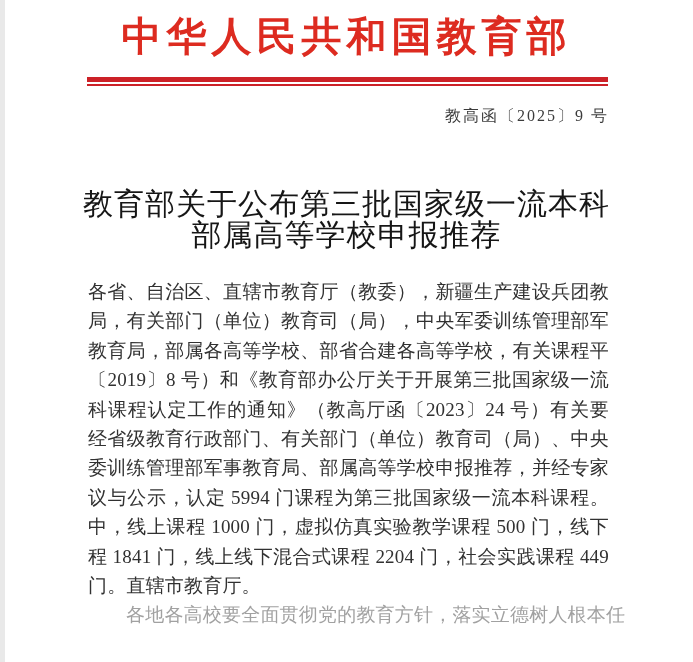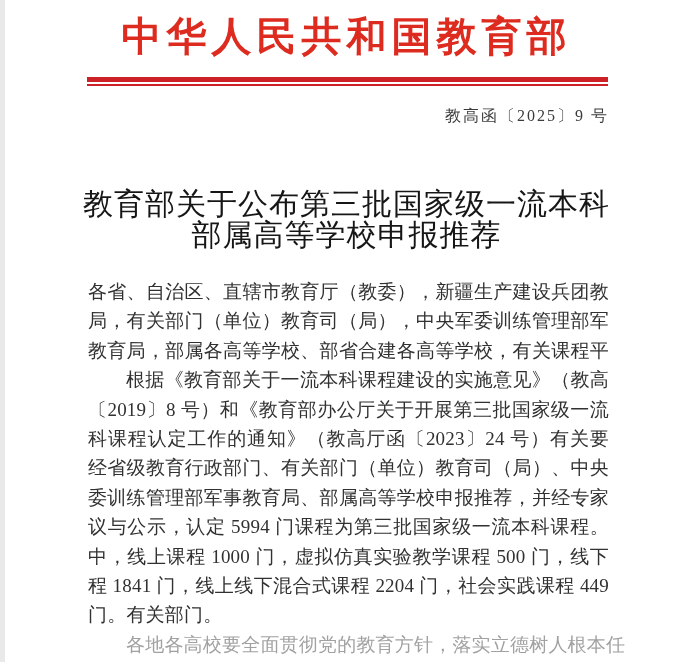--- a/index.html
+++ b/index.html
@@ -93,24 +93,23 @@
 
   <div class="doc-title">
     <div>教育部关于公布第三批国家级一流本科</div>
     <div>部属高等学校申报推荐</div>
   </div>
 
   <div class="body-text">
     <div class="line full">各省、自治区、直辖市教育厅（教委），新疆生产建设兵团教育</div>
     <div class="line full">局，有关部门（单位）教育司（局），中央军委训练管理部军事</div>
     <div class="line full">教育局，部属各高等学校、部省合建各高等学校，有关课程平台</div>
-    <div class="line full indent">根据《教育部关于一流本科课程建设的实施意见》（教高</div>
     <div class="line full">〔2019〕8 号）和《教育部办公厅关于开展第三批国家级一流本</div>
     <div class="line full">科课程认定工作的通知》（教高厅函〔2023〕24 号）有关要求，</div>
     <div class="line full">经省级教育行政部门、有关部门（单位）教育司（局）、中央军</div>
     <div class="line full">委训练管理部军事教育局、部属高等学校申报推荐，并经专家评</div>
     <div class="line full">议与公示，认定 5994 门课程为第三批国家级一流本科课程。其</div>
     <div class="line full">中，线上课程 1000 门，虚拟仿真实验教学课程 500 门，线下课</div>
     <div class="line full">程 1841 门，线上线下混合式课程 2204 门，社会实践课程 449</div>
-    <div class="line">门。有关部门。</div>
+    <div class="line">门。直辖市教育厅。</div>
     <div class="line partial indent">各地各高校要全面贯彻党的教育方针，落实立德树人根本任</div>
   </div>
 </div>
 
 </body></html>

